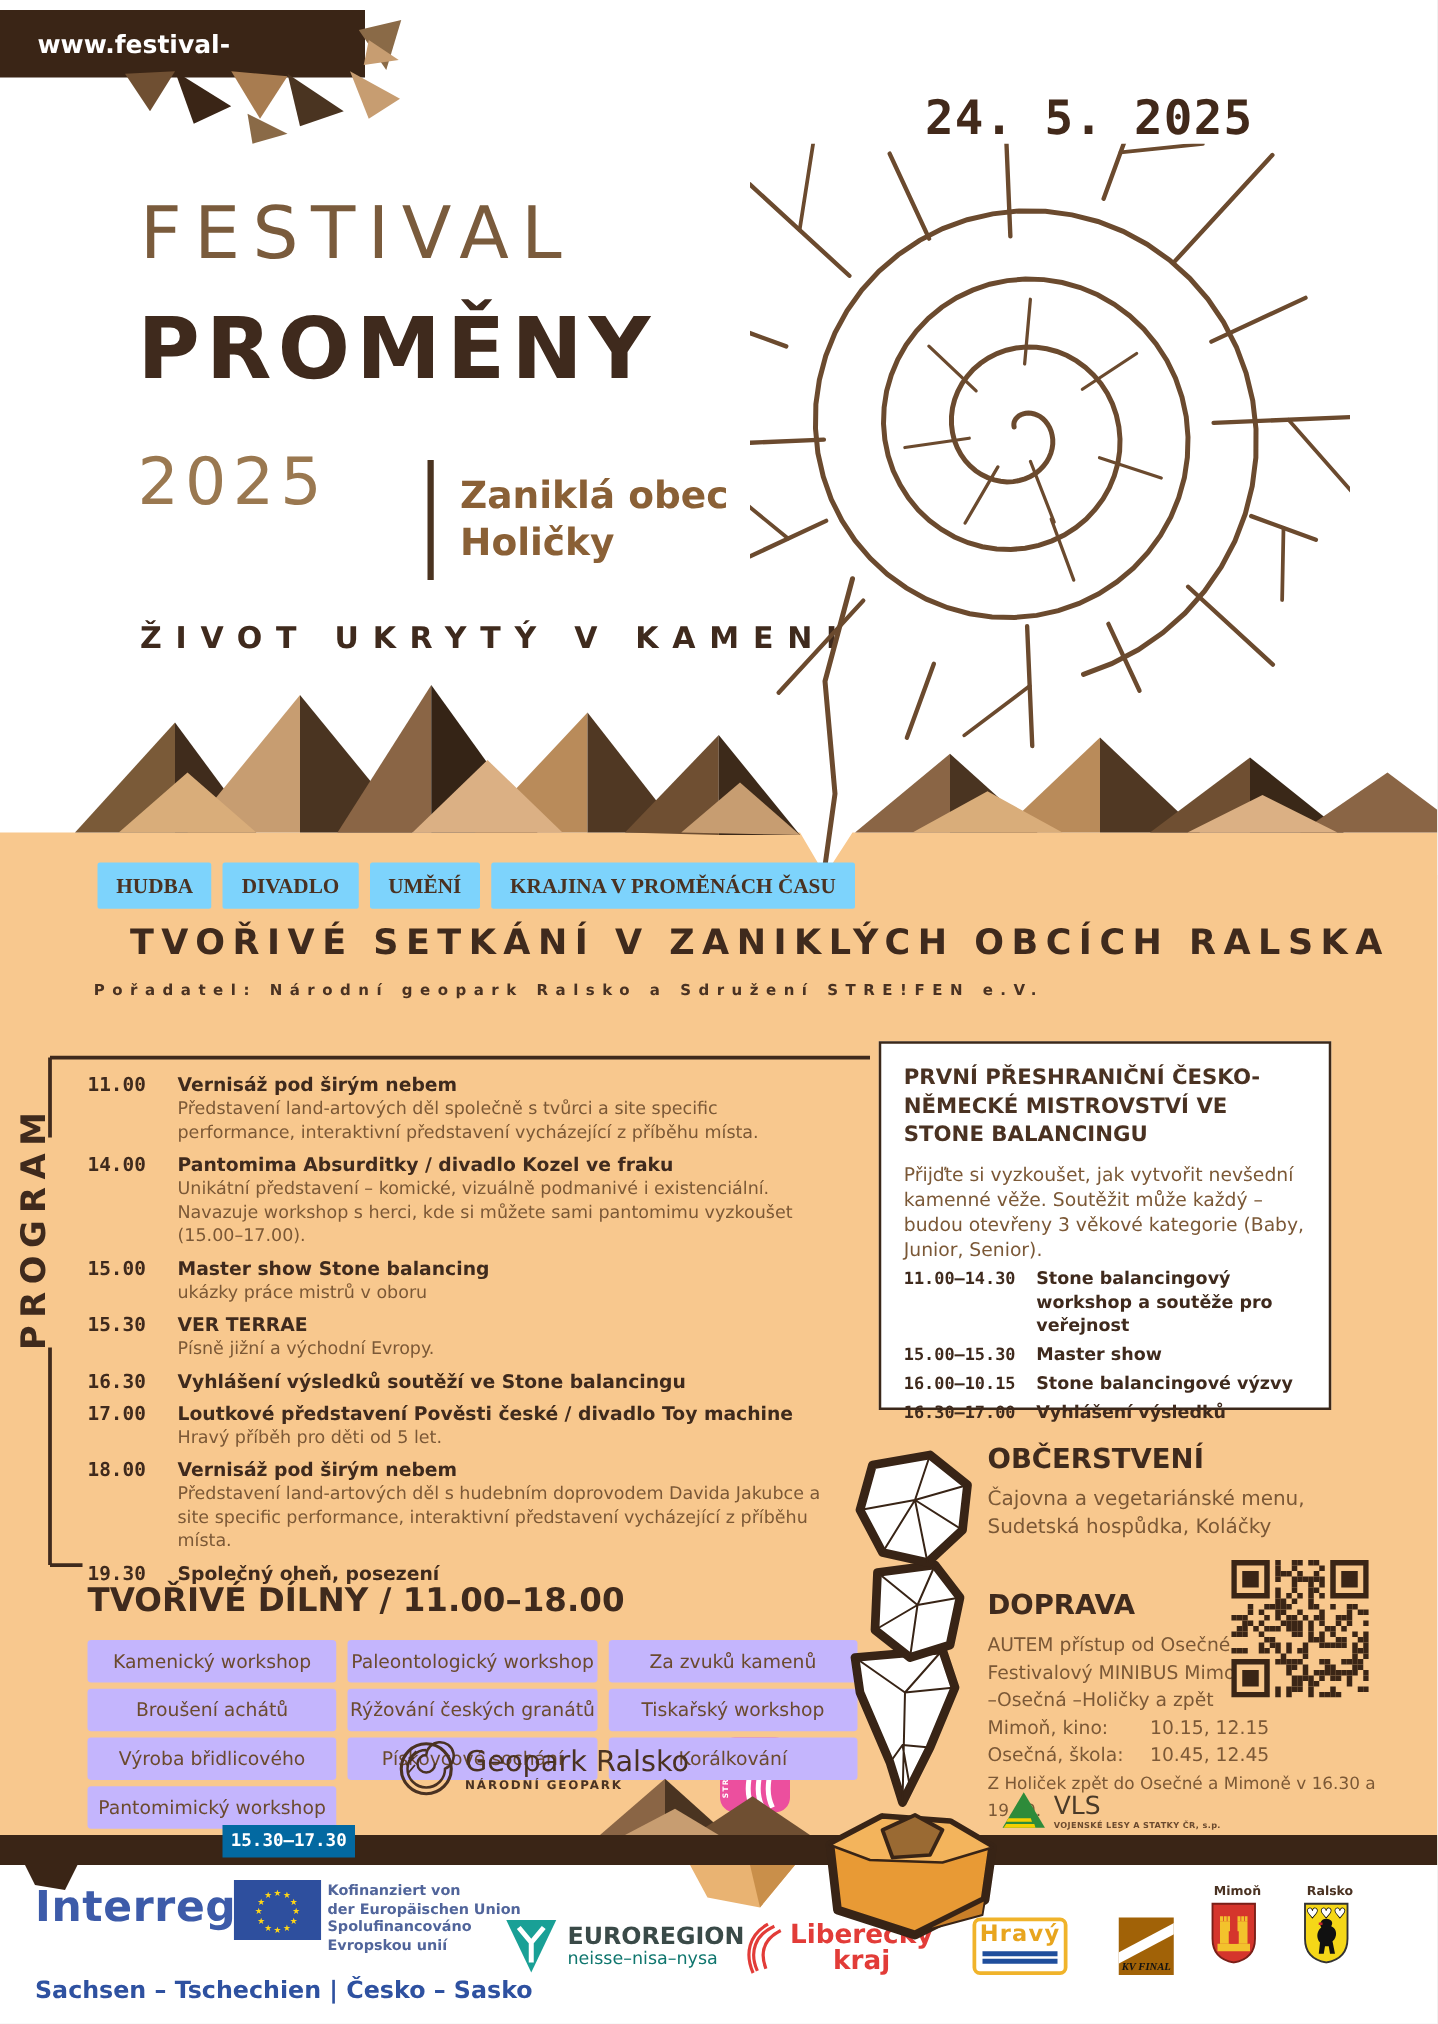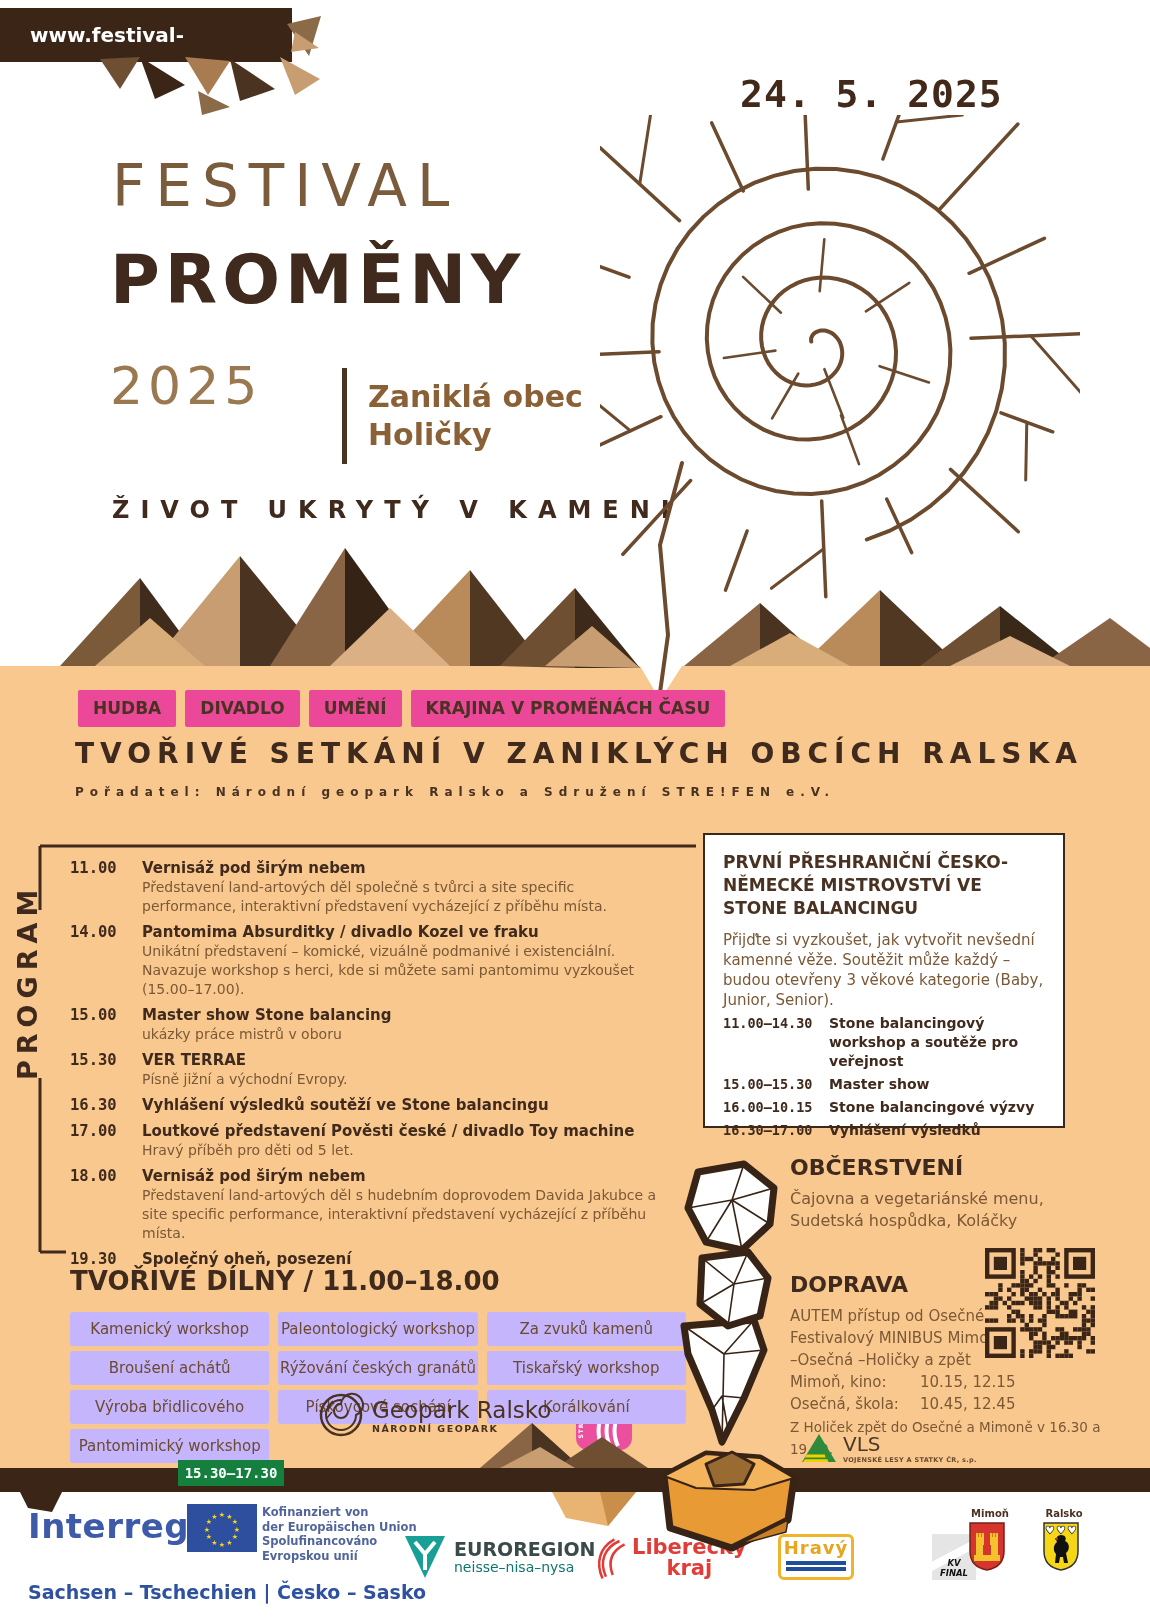--- a/index.html
+++ b/index.html
@@ -20,22 +20,22 @@
   .t-year{left:110px;top:356px;font-size:52px;letter-spacing:5px;color:#9a7850;}
   .t-divider{left:342px;top:368px;width:5px;height:96px;background:#4a3320;}
   .t-subtitle{left:368px;top:378px;font-size:30px;font-weight:bold;line-height:38px;color:#8a6036;}
   .t-tagline{left:112px;top:496px;font-size:24px;font-weight:bold;letter-spacing:11px;color:#3f2a1d;}
 
   
   .peach{left:0;top:700px;width:1150px;height:792px;background:#f8c88e;}
 
   
   .tags{left:78px;top:690px;display:flex;gap:9px;}
-  .tag{background:#ec4899;height:37px;line-height:37px;padding:0 15px;font-weight:bold;font-size:17px;
-       color:#4a3222;border-radius:2px;white-space:nowrap;}
+  .tag{background:#7dd3fc;height:37px;line-height:37px;padding:0 15px;font-weight:bold;font-size:17px;
+       color:#4a3222;border-radius:2px;white-space:nowrap;font-family:Liberation Serif, serif;}
 
   .headline{left:75px;top:737px;width:1010px;font-size:28px;font-weight:bold;letter-spacing:6px;color:#3f2a1d;}
   .organizer{left:75px;top:785px;width:1010px;font-size:12px;font-weight:bold;letter-spacing:6px;color:#4a3222;}
 
   
   .program-label{left:12px;top:915px;height:165px;writing-mode:vertical-rl;transform:rotate(180deg);
                  font-weight:bold;font-size:27px;letter-spacing:6px;color:#3f2a1d;}
   .program{left:70px;top:858px;width:600px;}
   .p-item{display:flex;margin-bottom:6px;}
   .p-time{flex:none;width:72px;font-family:"DejaVu Sans Mono","Liberation Mono",monospace;
@@ -61,21 +61,21 @@
   .transport{left:790px;top:1272px;width:352px;}
   .transport-body{margin-top:8px;font-size:15px;line-height:22px;color:#7b5836;}
   .stop{display:flex;}
   .stop-name{width:130px;}
   .return-line{font-size:13.5px;margin-top:1px;}
 
   
   .dilny-title{left:70px;top:1266px;font-size:26px;font-weight:bold;color:#3f2a1d;}
   .wgrid{left:70px;top:1312px;width:616px;display:grid;grid-template-columns:repeat(3,1fr);gap:5px 9px;}
   .wbox{background:#c4b5fd;height:34px;line-height:34px;text-align:center;font-size:15px;color:#6b4a2e;border-radius:3px;}
-  .pantomime-badge{left:178px;top:1460px;width:106px;height:26px;background:#15803d;color:#fff;text-align:center;
+  .pantomime-badge{left:178px;top:1460px;width:106px;height:26px;background:#0369a1;color:#fff;text-align:center;
        line-height:26px;font-weight:bold;font-size:14px;font-family:"DejaVu Sans Mono","Liberation Mono",monospace;z-index:7;}
 
   
   .geopark{left:318px;top:1392px;display:flex;align-items:center;gap:8px;}
   .geopark-text .gp1{font-size:23px;color:#4a3222;}
   .geopark-text .gp2{font-size:9.5px;font-weight:bold;letter-spacing:1.5px;color:#4a3222;}
   .streifen{left:576px;top:1390px;width:56px;height:60px;background:#ec4f9e;border-radius:12px;position:absolute;overflow:hidden;}
   .streifen .vtxt{position:absolute;left:1px;top:8px;writing-mode:vertical-rl;transform:rotate(180deg);
                   color:#fff;font-size:6px;font-weight:bold;letter-spacing:1px;}
   .vls{left:800px;top:1432px;display:flex;align-items:center;gap:5px;}
@@ -90,21 +90,21 @@
   .sachsen{left:28px;top:1581px;font-size:19px;font-weight:bold;color:#2e51a0;}
   .euroregion{left:403px;top:1534px;display:flex;align-items:center;gap:7px;}
   .eu-r1{font-size:19px;font-weight:bold;color:#3a4a48;line-height:20px;}
   .eu-r2{font-size:14px;color:#0f766e;line-height:16px;}
   .liberecky{left:594px;top:1532px;display:flex;align-items:center;gap:4px;}
   .lib-text{color:#e23c38;font-weight:bold;font-size:21px;line-height:21px;text-align:center;}
   .scvk{left:778px;top:1534px;width:76px;height:46px;border:3px solid #f0b32a;border-radius:6px;background:#fff;
         box-sizing:border-box;text-align:center;position:absolute;}
   .scvk-txt{font-size:18px;font-weight:bold;color:#e8a51e;letter-spacing:1px;line-height:22px;}
   .scvk .bar{height:4px;background:#1f4e9c;margin:2px 5px 0 5px;}
-  .kvfinal{left:932px;top:1534px;width:44px;height:46px;background:#e5e5e5;position:absolute;overflow:hidden;}
+  .kvfinal{left:895px;top:1534px;width:44px;height:46px;background:#a16207;position:absolute;overflow:hidden;font-family:Liberation Serif, serif;}
   .kvfinal .slash{position:absolute;left:-8px;top:14px;width:70px;height:8px;background:#fff;transform:rotate(-28deg);}
   .kvfinal .lbl{position:absolute;left:0;bottom:2px;width:100%;text-align:center;background:transparent;
                 color:#111;font-weight:bold;font-style:italic;font-size:8.5px;}
   .crest{position:absolute;text-align:center;}
   .crest .lbl{font-size:10px;font-weight:bold;color:#4a3222;margin-bottom:2px;}
 </style>
 </head>
 <body>
 
 <div class="poster">
@@ -199,21 +199,21 @@
     <polygon points="950,118 1010,88 1070,118" fill="#dbb084"></polygon>
   </svg>
 
   <div class="abs tags" style="z-index:4;">
     <div class="tag">HUDBA</div>
     <div class="tag">DIVADLO</div>
     <div class="tag">UMĚNÍ</div>
     <div class="tag">KRAJINA V PROMĚNÁCH ČASU</div>
   </div>
 
-  <div class="abs headline" style="z-index:4;">TVOŘIVÉ SETKÁNÍ V ZANIKLÝCH OBCÍCH RALSKA</div>
+  <div class="abs headline" style="z-index:4;margin-left:29px;">TVOŘIVÉ SETKÁNÍ V ZANIKLÝCH OBCÍCH RALSKA</div>
   <div class="abs organizer" style="z-index:4;">Pořadatel: Národní geopark Ralsko a Sdružení STRE!FEN e.V.</div>
 
   <svg class="abs" style="left:36px;top:840px;z-index:4;" width="670" height="418" viewBox="0 0 670 418">
     <path d="M4,6 H660 M4,6 V70 M4,238 V412 M4,412 H30" stroke="#3f2a1d" stroke-width="3" fill="none"></path>
   </svg>
   <div class="abs program-label" style="z-index:4;">PROGRAM</div>
 
   <div class="abs program" style="z-index:4;">
     <div class="p-item">
       <div class="p-time">11.00</div>

